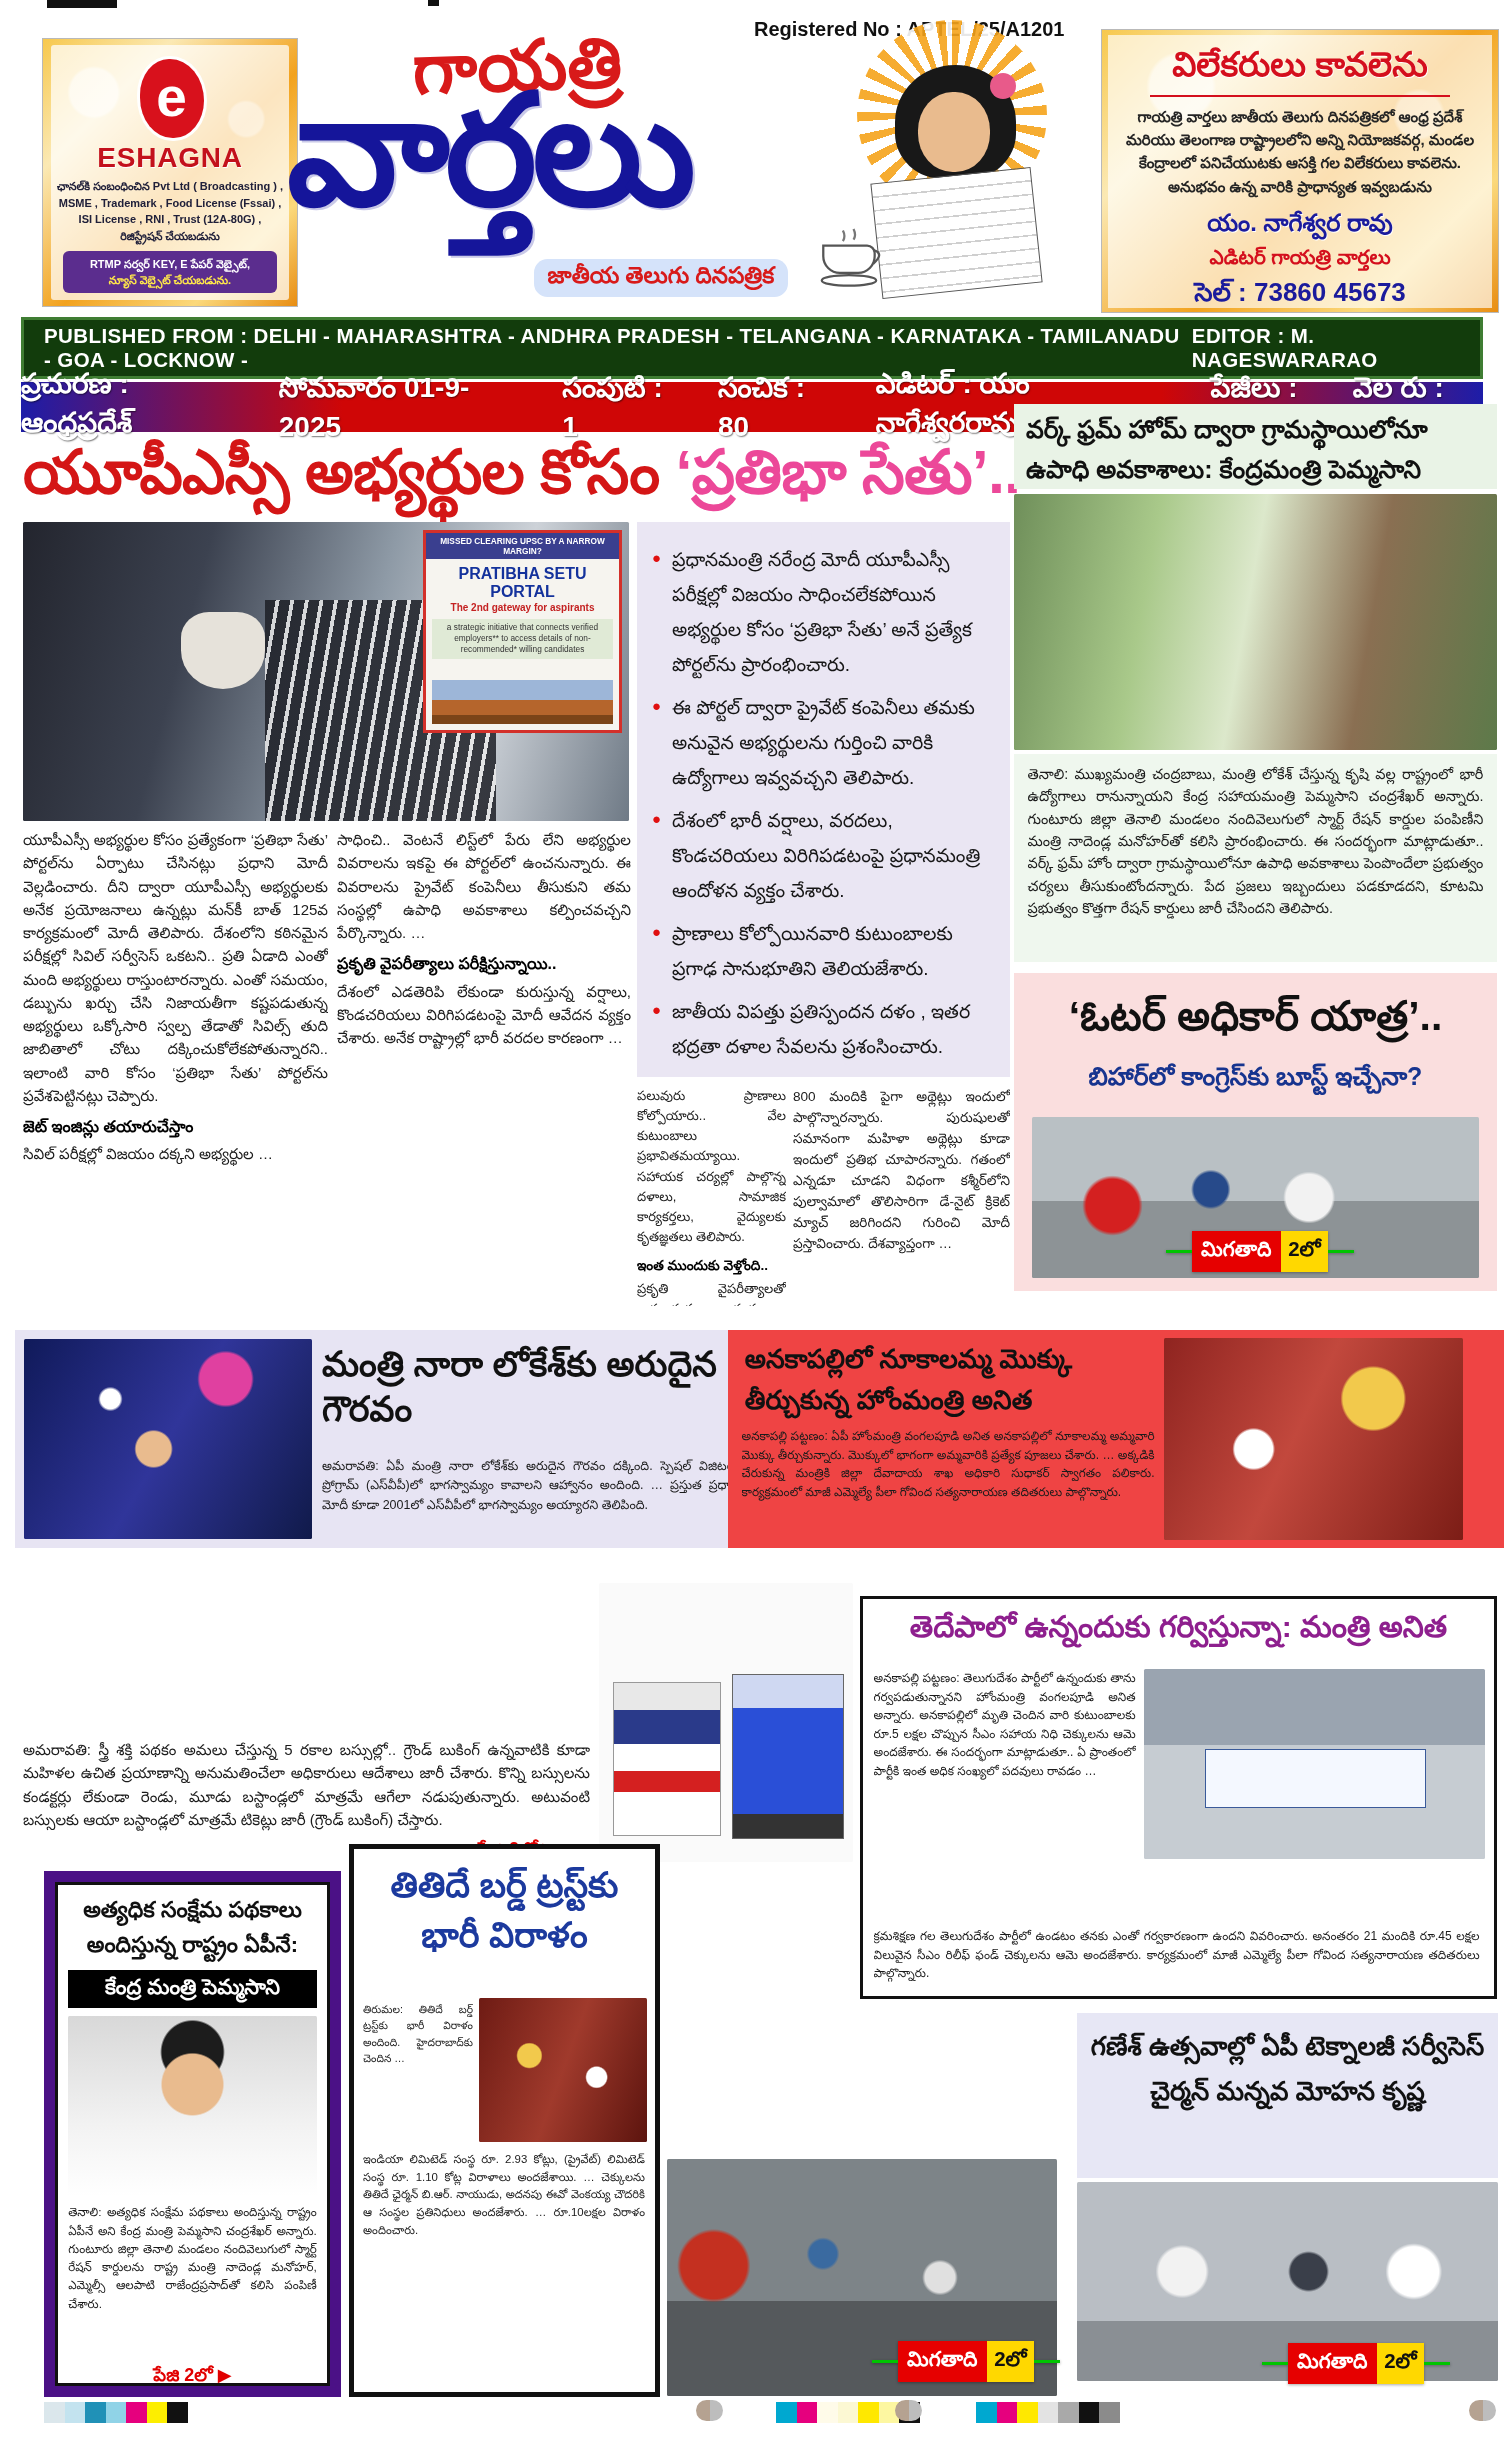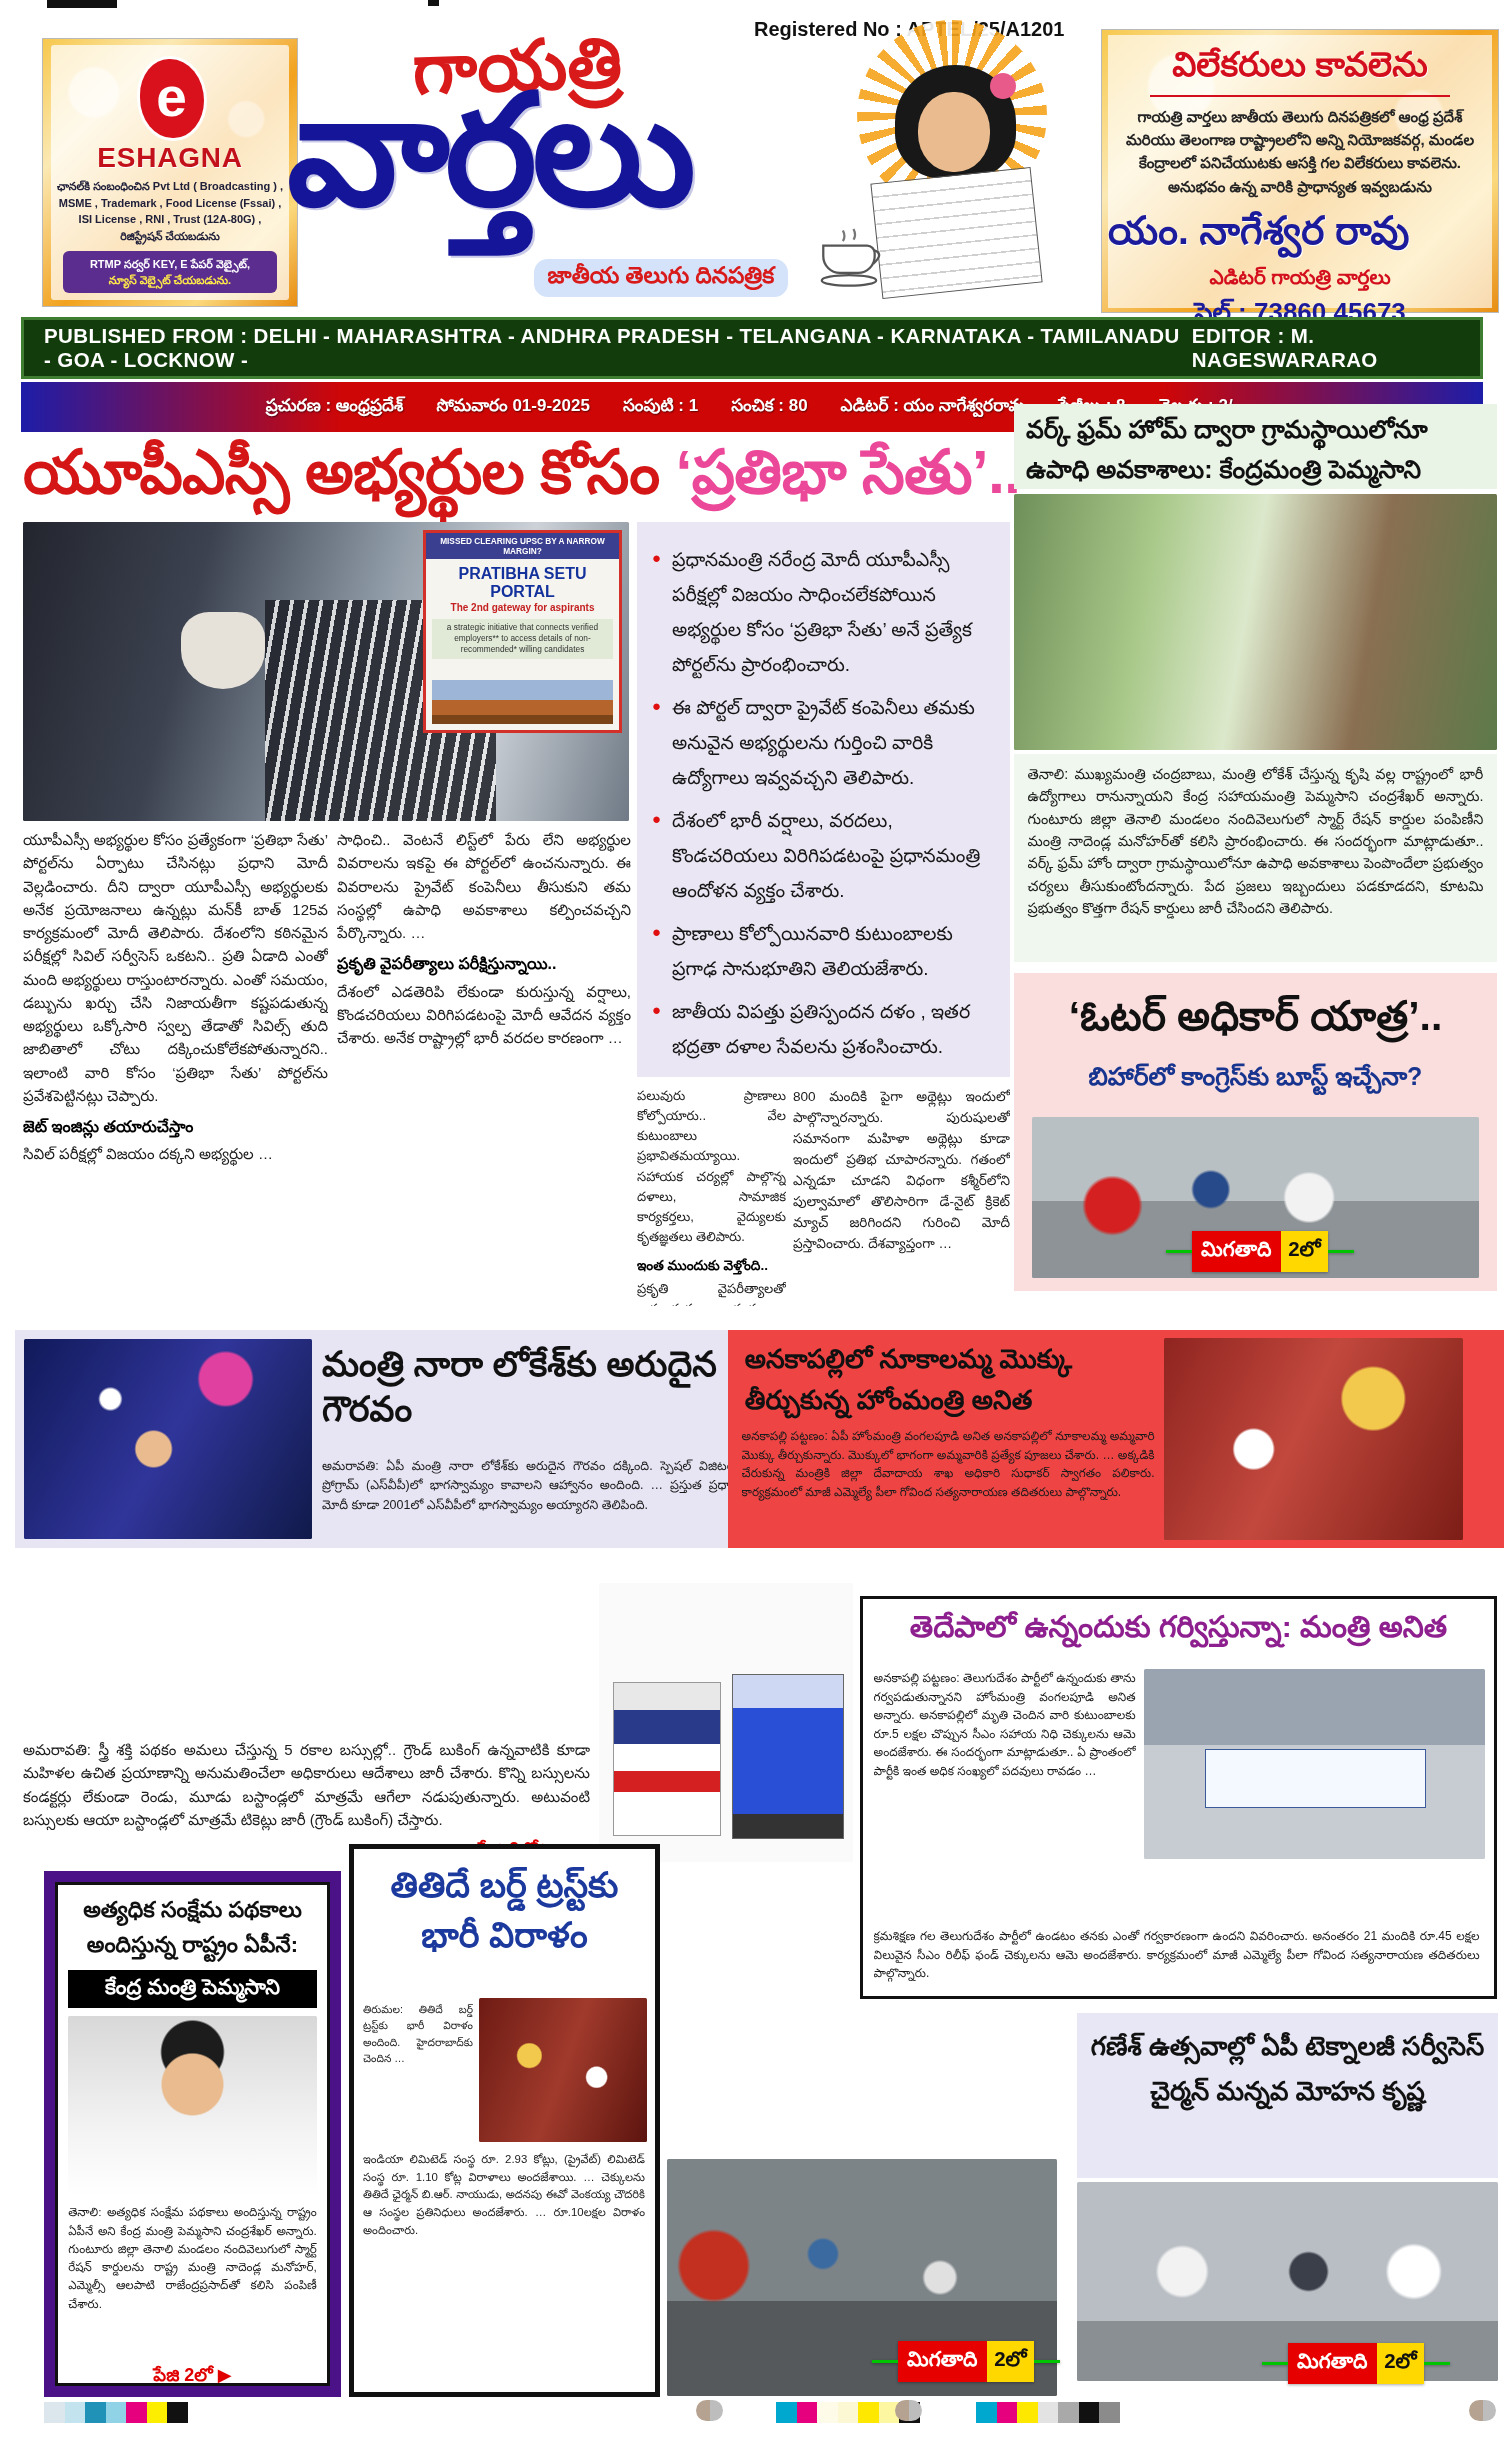--- a/index.html
+++ b/index.html
@@ -19,21 +19,21 @@
   .eshagna-inner{position:absolute;left:7.6px;top:6px;right:7.6px;bottom:6px;background:rgba(255,255,255,.72);border-radius:3px;}
   .e-logo{position:absolute;left:89px;top:13.6px;width:64px;height:79px;background:#d8111c;border-radius:46% 54% 48% 52%;
           color:#fff;font-size:55px;font-weight:bold;text-align:center;line-height:76px;box-shadow:0 0 0 3px #fff;}
   .eshagna-word{position:absolute;left:0;right:0;top:97px;text-align:center;font-size:28px;font-weight:800;color:#c3111c;letter-spacing:0.8px;text-shadow:0.8px 0.8px 0 #fff;}
   .eshagna-lines{position:absolute;left:3px;right:3px;top:133px;text-align:center;font-size:11px;font-weight:bold;color:#20203a;line-height:1.5;}
   .rtmp-box{position:absolute;left:12px;right:12px;top:206px;background:#5b2d8e;border-radius:6px;color:#ffe84a;
             font-size:11px;font-weight:bold;text-align:center;line-height:1.5;padding:4.5px 3px;}
   .rep-head{color:#d40f1d;font-size:34px;font-weight:800;text-align:center;margin-top:10.6px;text-shadow:0.8px 0.8px 0 #fff;}
   .rep-rule{width:78%;height:2.3px;background:#d40f1d;margin:3px auto 7.6px auto;}
   .rep-body{font-size:15px;font-weight:bold;color:#252525;text-align:center;line-height:1.55;padding:0 10.6px;}
-  .rep-name{color:#1b1b9c;font-size:39px;font-weight:800;text-align:left;margin-top:10.6px;text-shadow:0.8px 0.8px 0 #fff;}
+  .rep-name{color:#1b1b9c;font-size:24px;font-weight:800;text-align:center;margin-top:10.6px;text-shadow:0.8px 0.8px 0 #fff;}
   .rep-role{color:#d40f1d;font-size:20px;font-weight:bold;text-align:center;margin-top:3px;}
   .rep-phone{color:#1b1b9c;font-size:26px;font-weight:800;text-align:center;margin-top:3px;}
 
   .masthead-script{position:absolute;left:413px;top:27px;font-size:70px;font-weight:bold;color:#d81a1a;
                    font-family:"Liberation Serif","DejaVu Serif",serif;transform:rotate(-2deg);}
   .masthead-main{position:absolute;left:287px;top:73px;font-size:155px;line-height:1;font-weight:900;color:#15159a;letter-spacing:-4.5px;
                  text-shadow:2.3px 2.3px 0 #c9c9e8;}
   .masthead-tag{position:absolute;left:534px;top:259px;background:#d5e3fa;color:#d81a1a;font-size:23px;font-weight:800;
                 padding:3px 13.6px;border-radius:13.6px;}
   .rays{position:absolute;left:34px;top:0;width:190px;height:190px;border-radius:50%;
@@ -42,21 +42,21 @@
   .lady-face{position:absolute;left:95px;top:72px;width:72px;height:80px;background:#e9bb8e;border-radius:48%;}
   .lady-flower{position:absolute;left:167px;top:53px;width:26px;height:26px;background:#e85a8a;border-radius:50%;}
   .lady-paper{position:absolute;left:53px;top:155px;width:159px;height:114px;background:
        repeating-linear-gradient(#ffffff 0 12px,#cfcfcf 12px 13.6px);border:1.5px solid #555;transform:rotate(-6deg);}
   .cup{position:absolute;left:-6px;top:203px;}
 
   .pub-bar{left:21px;top:317px;width:1462px;height:62px;background:#123c0c;border:3px solid #3f7d33;box-sizing:border-box;
            display:flex;align-items:center;justify-content:space-between;padding:0 20px;color:#fff;font-size:20.5px;font-weight:800;letter-spacing:0.4px;}
   .info-bar{left:21px;top:382px;width:1462px;height:50px;box-sizing:border-box;
             background:linear-gradient(90deg,#1d1da8 0%,#cf0606 22%,#cf0606 78%,#1d1da8 100%);
-            display:flex;align-items:center;justify-content:center;gap:33px;color:#fff;font-size:17px;font-weight:800;text-shadow:0.8px 0.8px 1.5px #00000088;}
+            display:flex;align-items:center;justify-content:center;gap:33px;color:#fff;font-size:28px;font-weight:800;text-shadow:0.8px 0.8px 1.5px #00000088;}
 
   .lead-headline{left:23px;top:437px;font-size:61px;font-weight:900;white-space:nowrap;letter-spacing:-0.8px;}
   .hl-red{color:#d41616;} .hl-green{color:#ec4899;}
 
   .bullets-box{left:637px;top:522px;width:373px;height:555px;background:#eae6f3;box-sizing:border-box;padding:20px 15px;}
   .bullets-box ul{margin:0;padding:0;list-style:none;}
   .bullets-box li{font-size:19px;line-height:1.85;margin-bottom:7.6px;color:#161616;position:relative;padding-left:20px;}
   .bullets-box li::before{content:"●";color:#e01010;position:absolute;left:0;top:1.5px;font-size:15px;}
 
   .bodytext{font-size:15px;line-height:1.55;color:#1b1b1b;}

